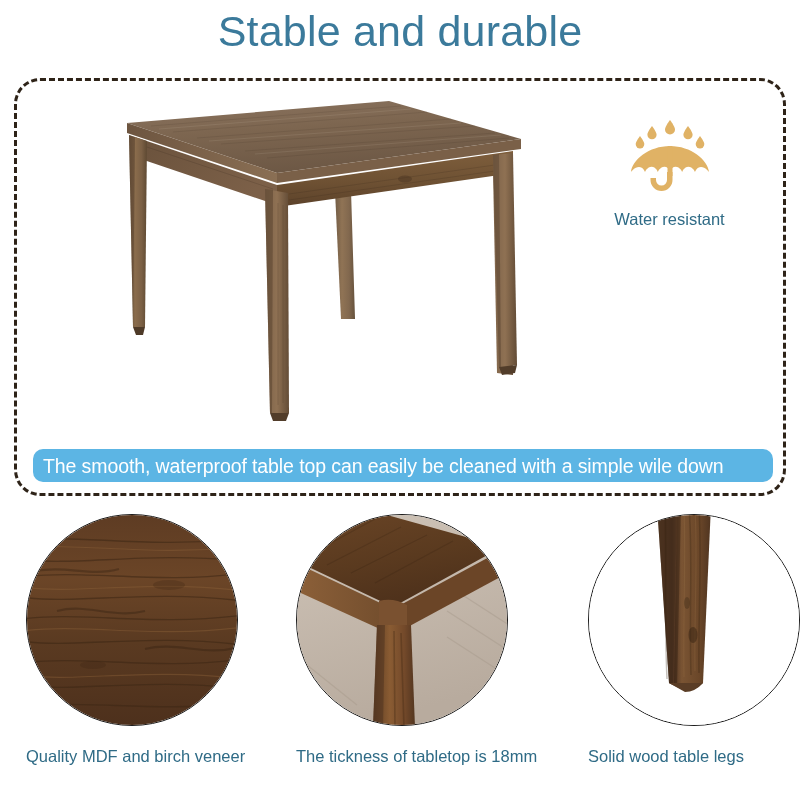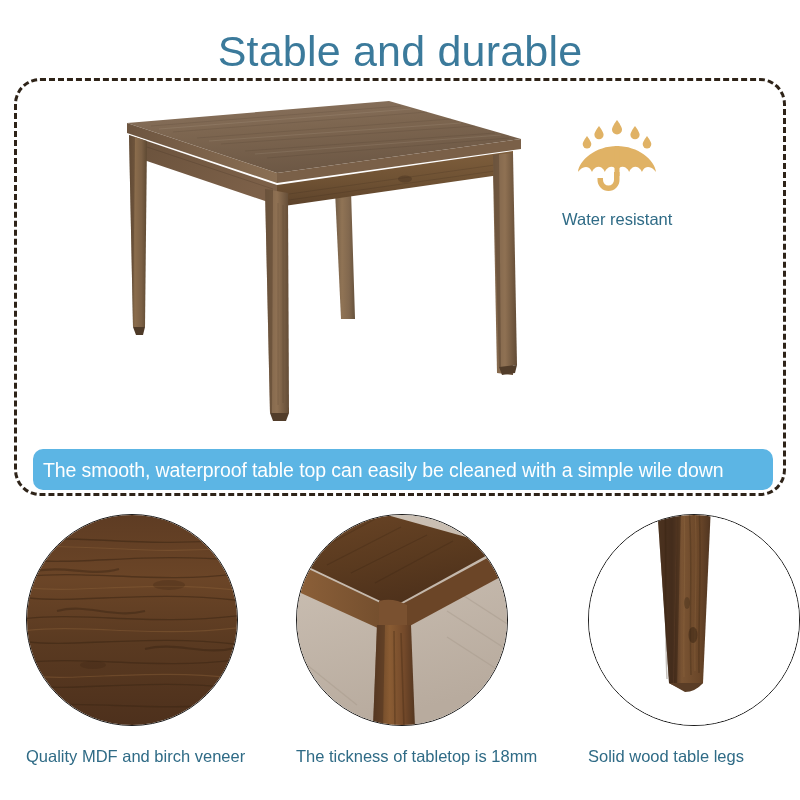--- a/index.html
+++ b/index.html
@@ -16,21 +16,21 @@
     position: relative;
     width: 800px;
     height: 800px;
     background: #ffffff;
   }
 
   
   .page-title {
     position: absolute;
     left: 0;
-    top: 24px;
+    top: 4px;
     width: 800px;
     text-align: center;
     font-size: 43px;
     line-height: 54px;
     font-weight: 400;
     color: #3b7a9b;
     letter-spacing: 0.2px;
     white-space: nowrap;
   }
 
@@ -56,21 +56,21 @@
   }
   .table-illustration svg { display: block; width: 100%; height: 100%; }
 
   
   .feature-col {
     position: absolute;
     left: 545px;
     top: 30px;
     width: 215px;
     display: flex;
-    flex-direction: row;
+    flex-direction: column;
     align-items: center;
     gap: 36px;
   }
   .feature {
     display: flex;
     flex-direction: column;
     align-items: center;
   }
   .feature-icon {
     width: 92px;
@@ -87,21 +87,21 @@
     color: #2f6b86;
     white-space: nowrap;
   }
 
   
   .banner {
     position: absolute;
     left: 16px;
     top: 368px;
     width: 740px;
-    height: 41px;
+    height: 33px;
     background: #5cb5e4;
     border-radius: 10px;
     display: flex;
     align-items: center;
     padding: 0 10px;
   }
   .banner-text {
     font-size: 19.5px;
     line-height: 24px;
     color: #ffffff;

